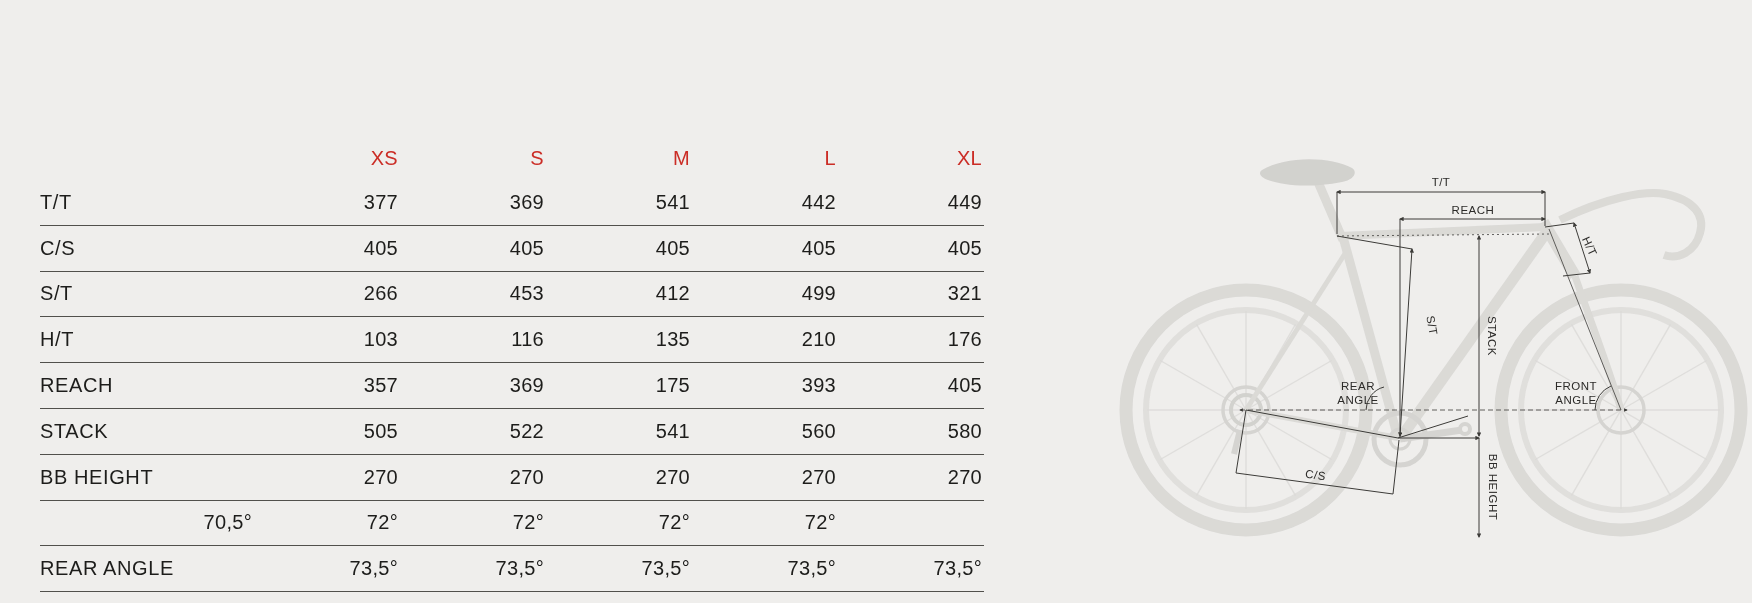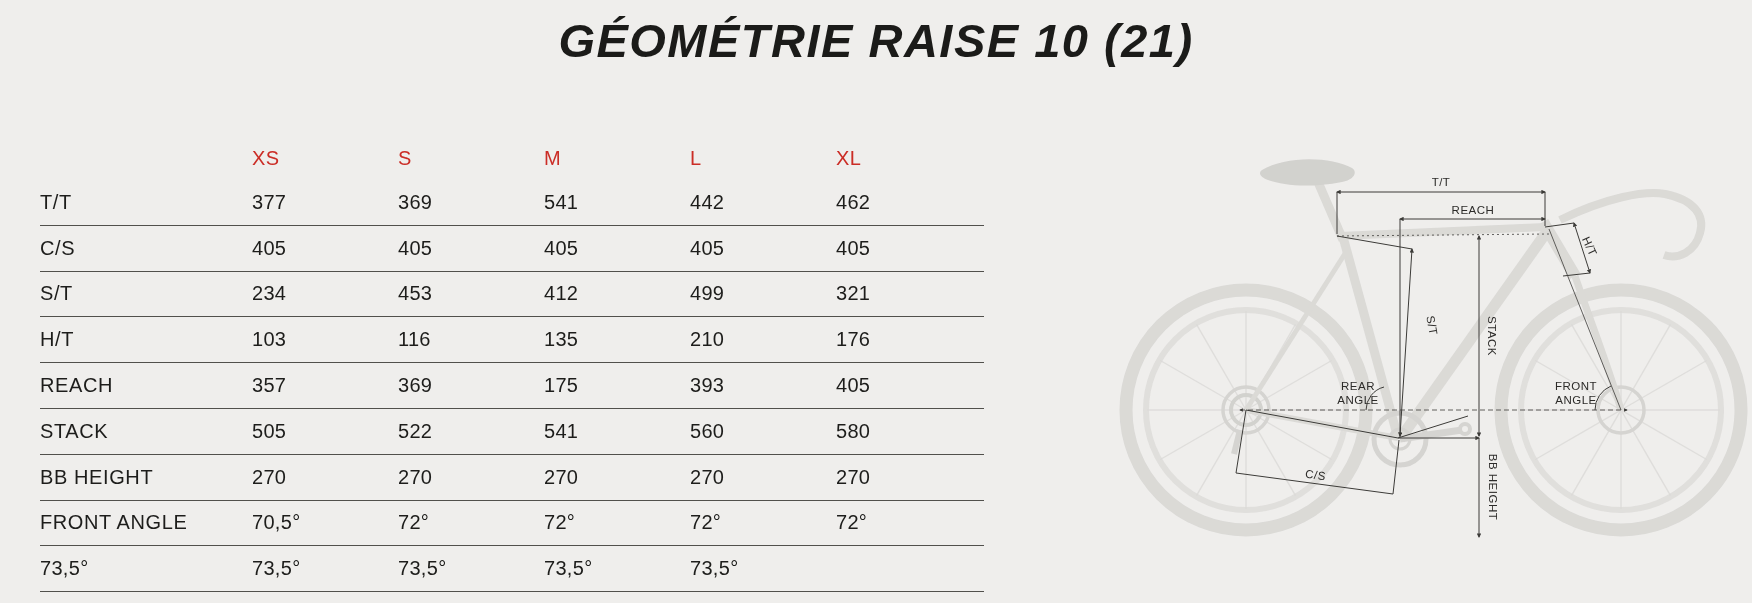--- a/index.html
+++ b/index.html
@@ -14,65 +14,64 @@
   }
 
   .geo-table { position:absolute; left:40px; top:137px; width:944px; color:#1d1d1b; }
   .t-row {
     display:grid;
     grid-template-columns:212px 146px 146px 146px 146px 146px;
     height:45.8px; align-items:center;
     border-bottom:1.5px solid #51504c;
   }
   .t-row.header { height:43px; border-bottom:none; }
-  .cell { text-align:left; font-size:20px; letter-spacing:0.3px; }
+  .cell { text-align:right; font-size:20px; letter-spacing:0.3px; }
   .label-cell { text-align:left; letter-spacing:0.6px; }
   .size-cell { color:#cb2d26; }
 
   .diagram { position:absolute; left:1090px; top:130px; }
   .anno-text { font-size:11.5px; fill:#2c2b29; letter-spacing:0.5px; }
 </style>
 </head>
 <body>
 
 <div class="page">
 
-  <div class="title">GÉOMÉTRIE RAISE 10 (21)</div>
 
   <div class="geo-table">
     <div class="t-row header">
       <div class="cell label-cell"></div>
       <div class="cell size-cell">XS</div>
       <div class="cell size-cell">S</div>
       <div class="cell size-cell">M</div>
       <div class="cell size-cell">L</div>
       <div class="cell size-cell">XL</div>
     </div>
 
     <div class="t-row">
       <div class="cell label-cell">T/T</div>
       <div class="cell">377</div>
       <div class="cell">369</div>
       <div class="cell">541</div>
       <div class="cell">442</div>
-      <div class="cell">462</div>
+      <div class="cell">449</div>
     </div>
 
     <div class="t-row">
       <div class="cell label-cell">C/S</div>
       <div class="cell">405</div>
       <div class="cell">405</div>
       <div class="cell">405</div>
       <div class="cell">405</div>
       <div class="cell">405</div>
     </div>
 
     <div class="t-row">
       <div class="cell label-cell">S/T</div>
-      <div class="cell">234</div>
+      <div class="cell">266</div>
       <div class="cell">453</div>
       <div class="cell">412</div>
       <div class="cell">499</div>
       <div class="cell">321</div>
     </div>
 
     <div class="t-row">
       <div class="cell label-cell">H/T</div>
       <div class="cell">103</div>
       <div class="cell">116</div>
@@ -102,29 +101,29 @@
     <div class="t-row">
       <div class="cell label-cell">BB HEIGHT</div>
       <div class="cell">270</div>
       <div class="cell">270</div>
       <div class="cell">270</div>
       <div class="cell">270</div>
       <div class="cell">270</div>
     </div>
 
     <div class="t-row">
-      <div class="cell label-cell">FRONT ANGLE</div>
       <div class="cell">70,5°</div>
       <div class="cell">72°</div>
       <div class="cell">72°</div>
       <div class="cell">72°</div>
       <div class="cell">72°</div>
     </div>
 
     <div class="t-row">
+      <div class="cell label-cell">REAR ANGLE</div>
       <div class="cell">73,5°</div>
       <div class="cell">73,5°</div>
       <div class="cell">73,5°</div>
       <div class="cell">73,5°</div>
       <div class="cell">73,5°</div>
     </div>
   </div>
 
   <svg class="diagram" width="662" height="473" viewBox="0 0 662 473">
     <defs>

